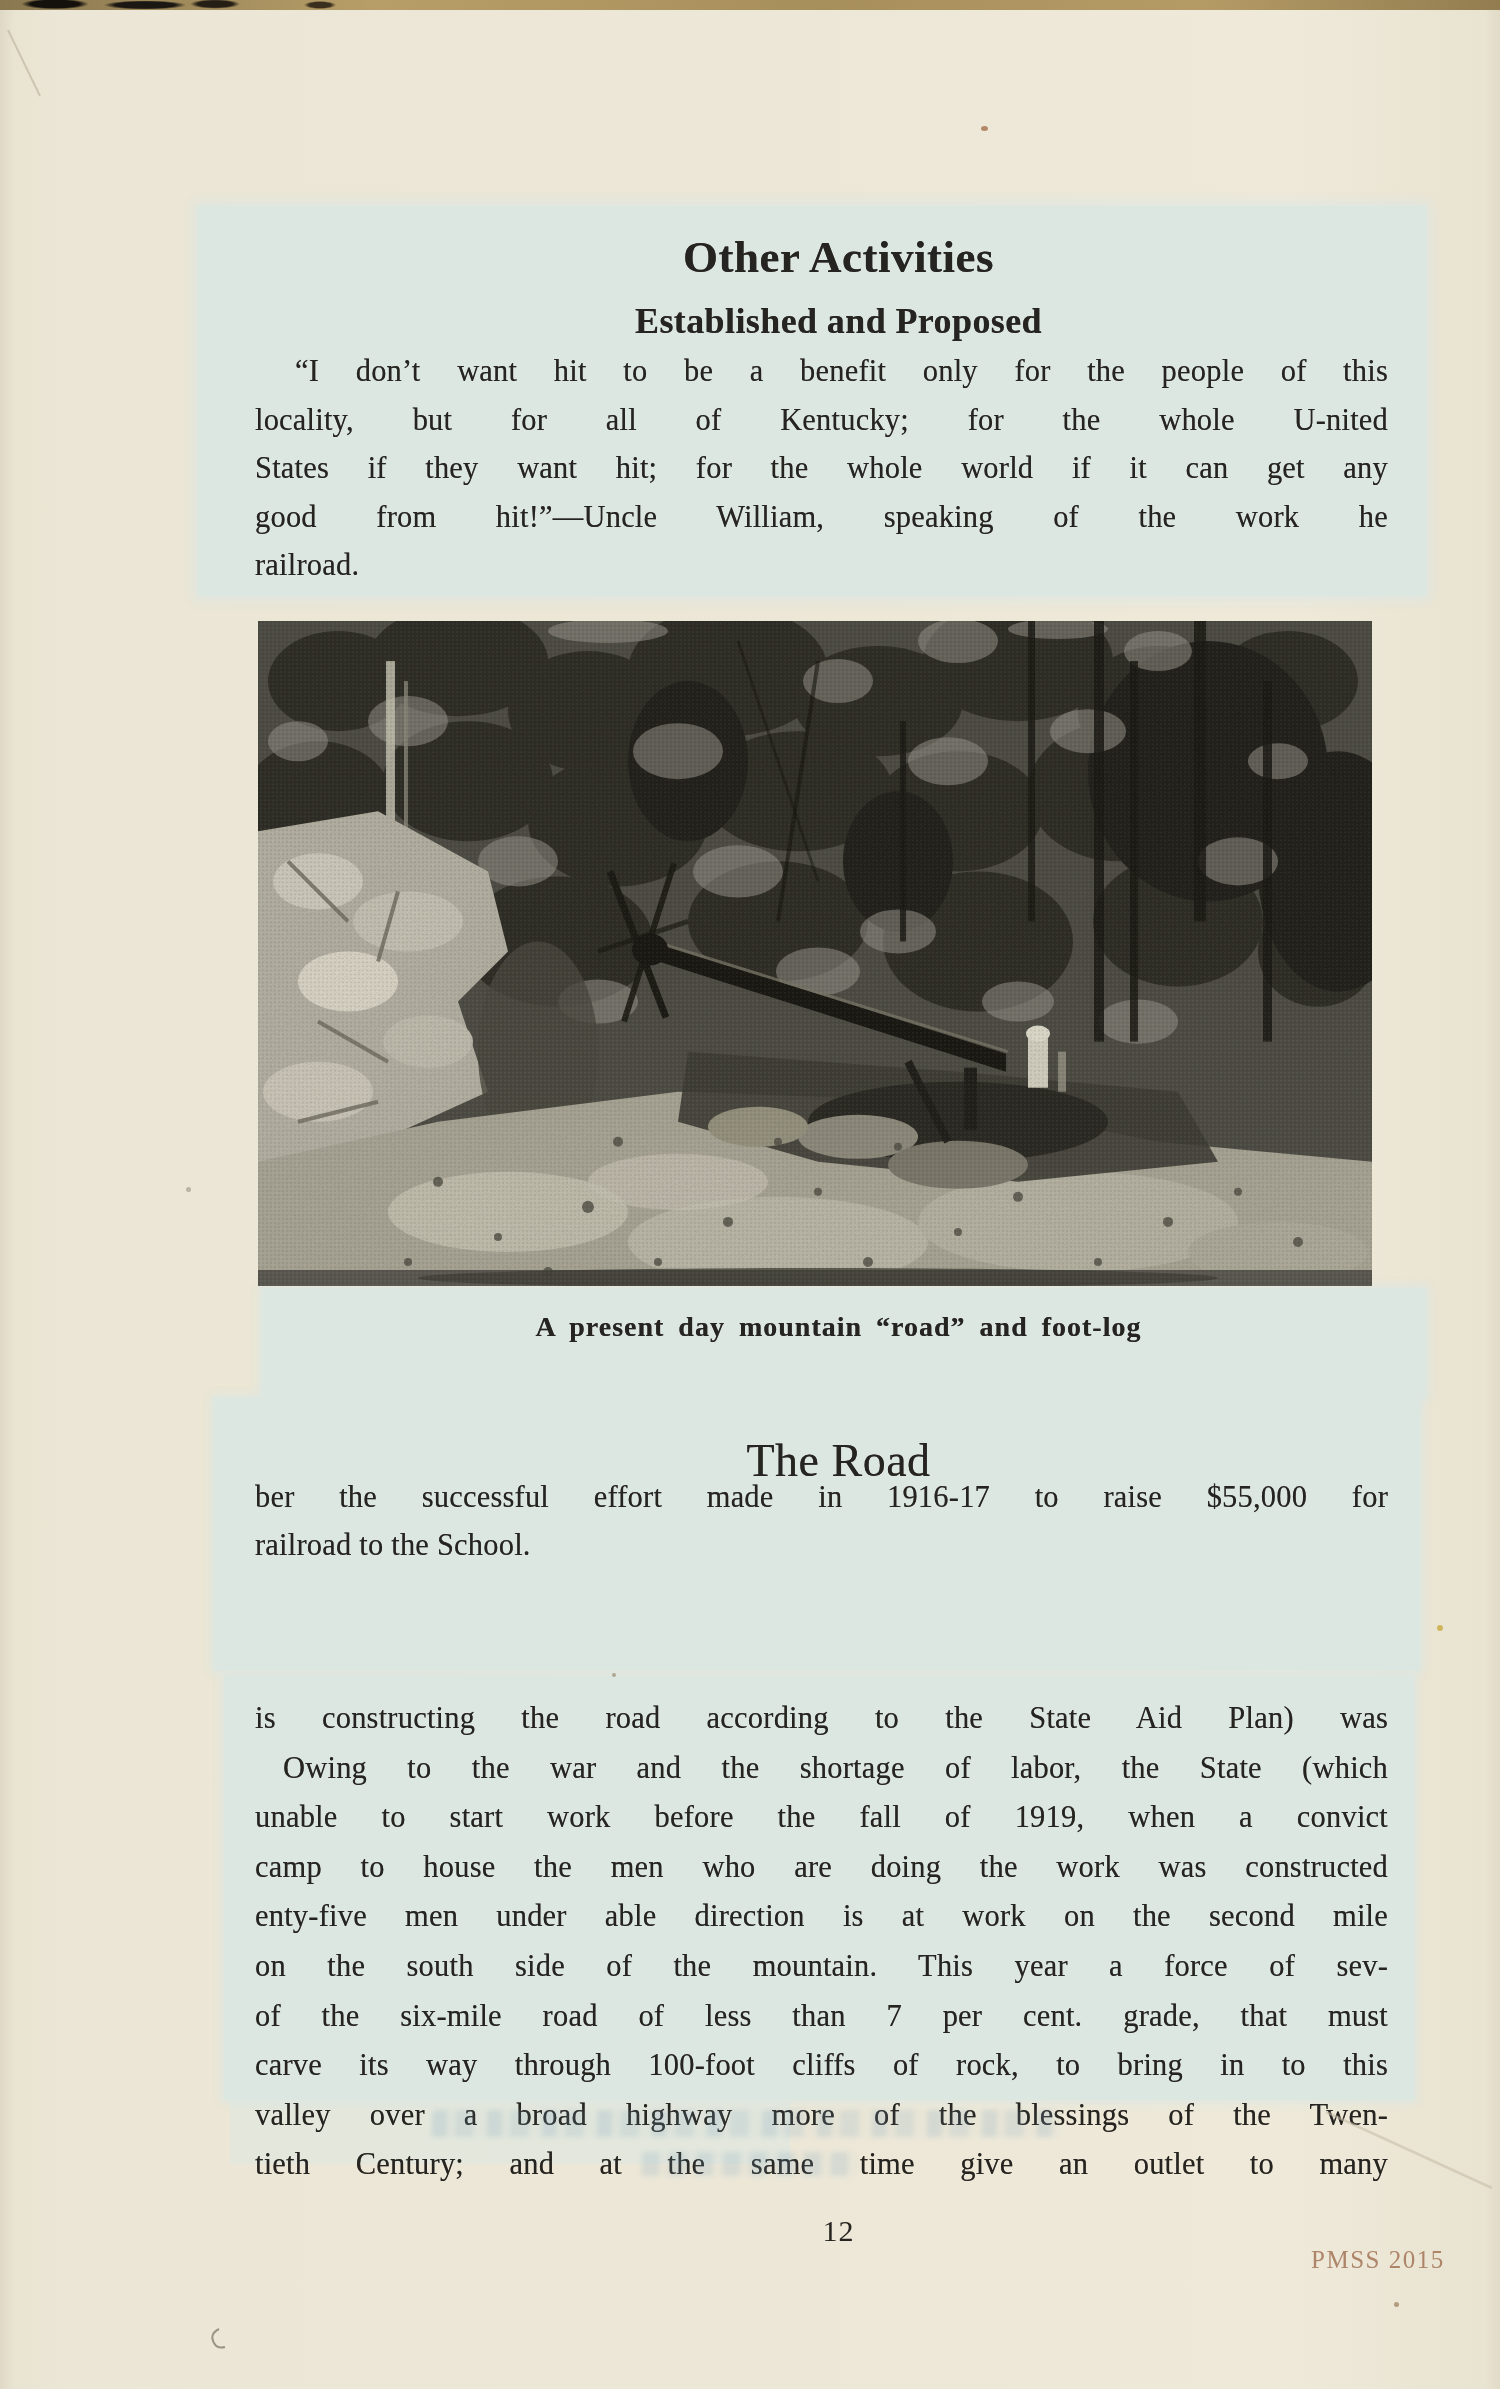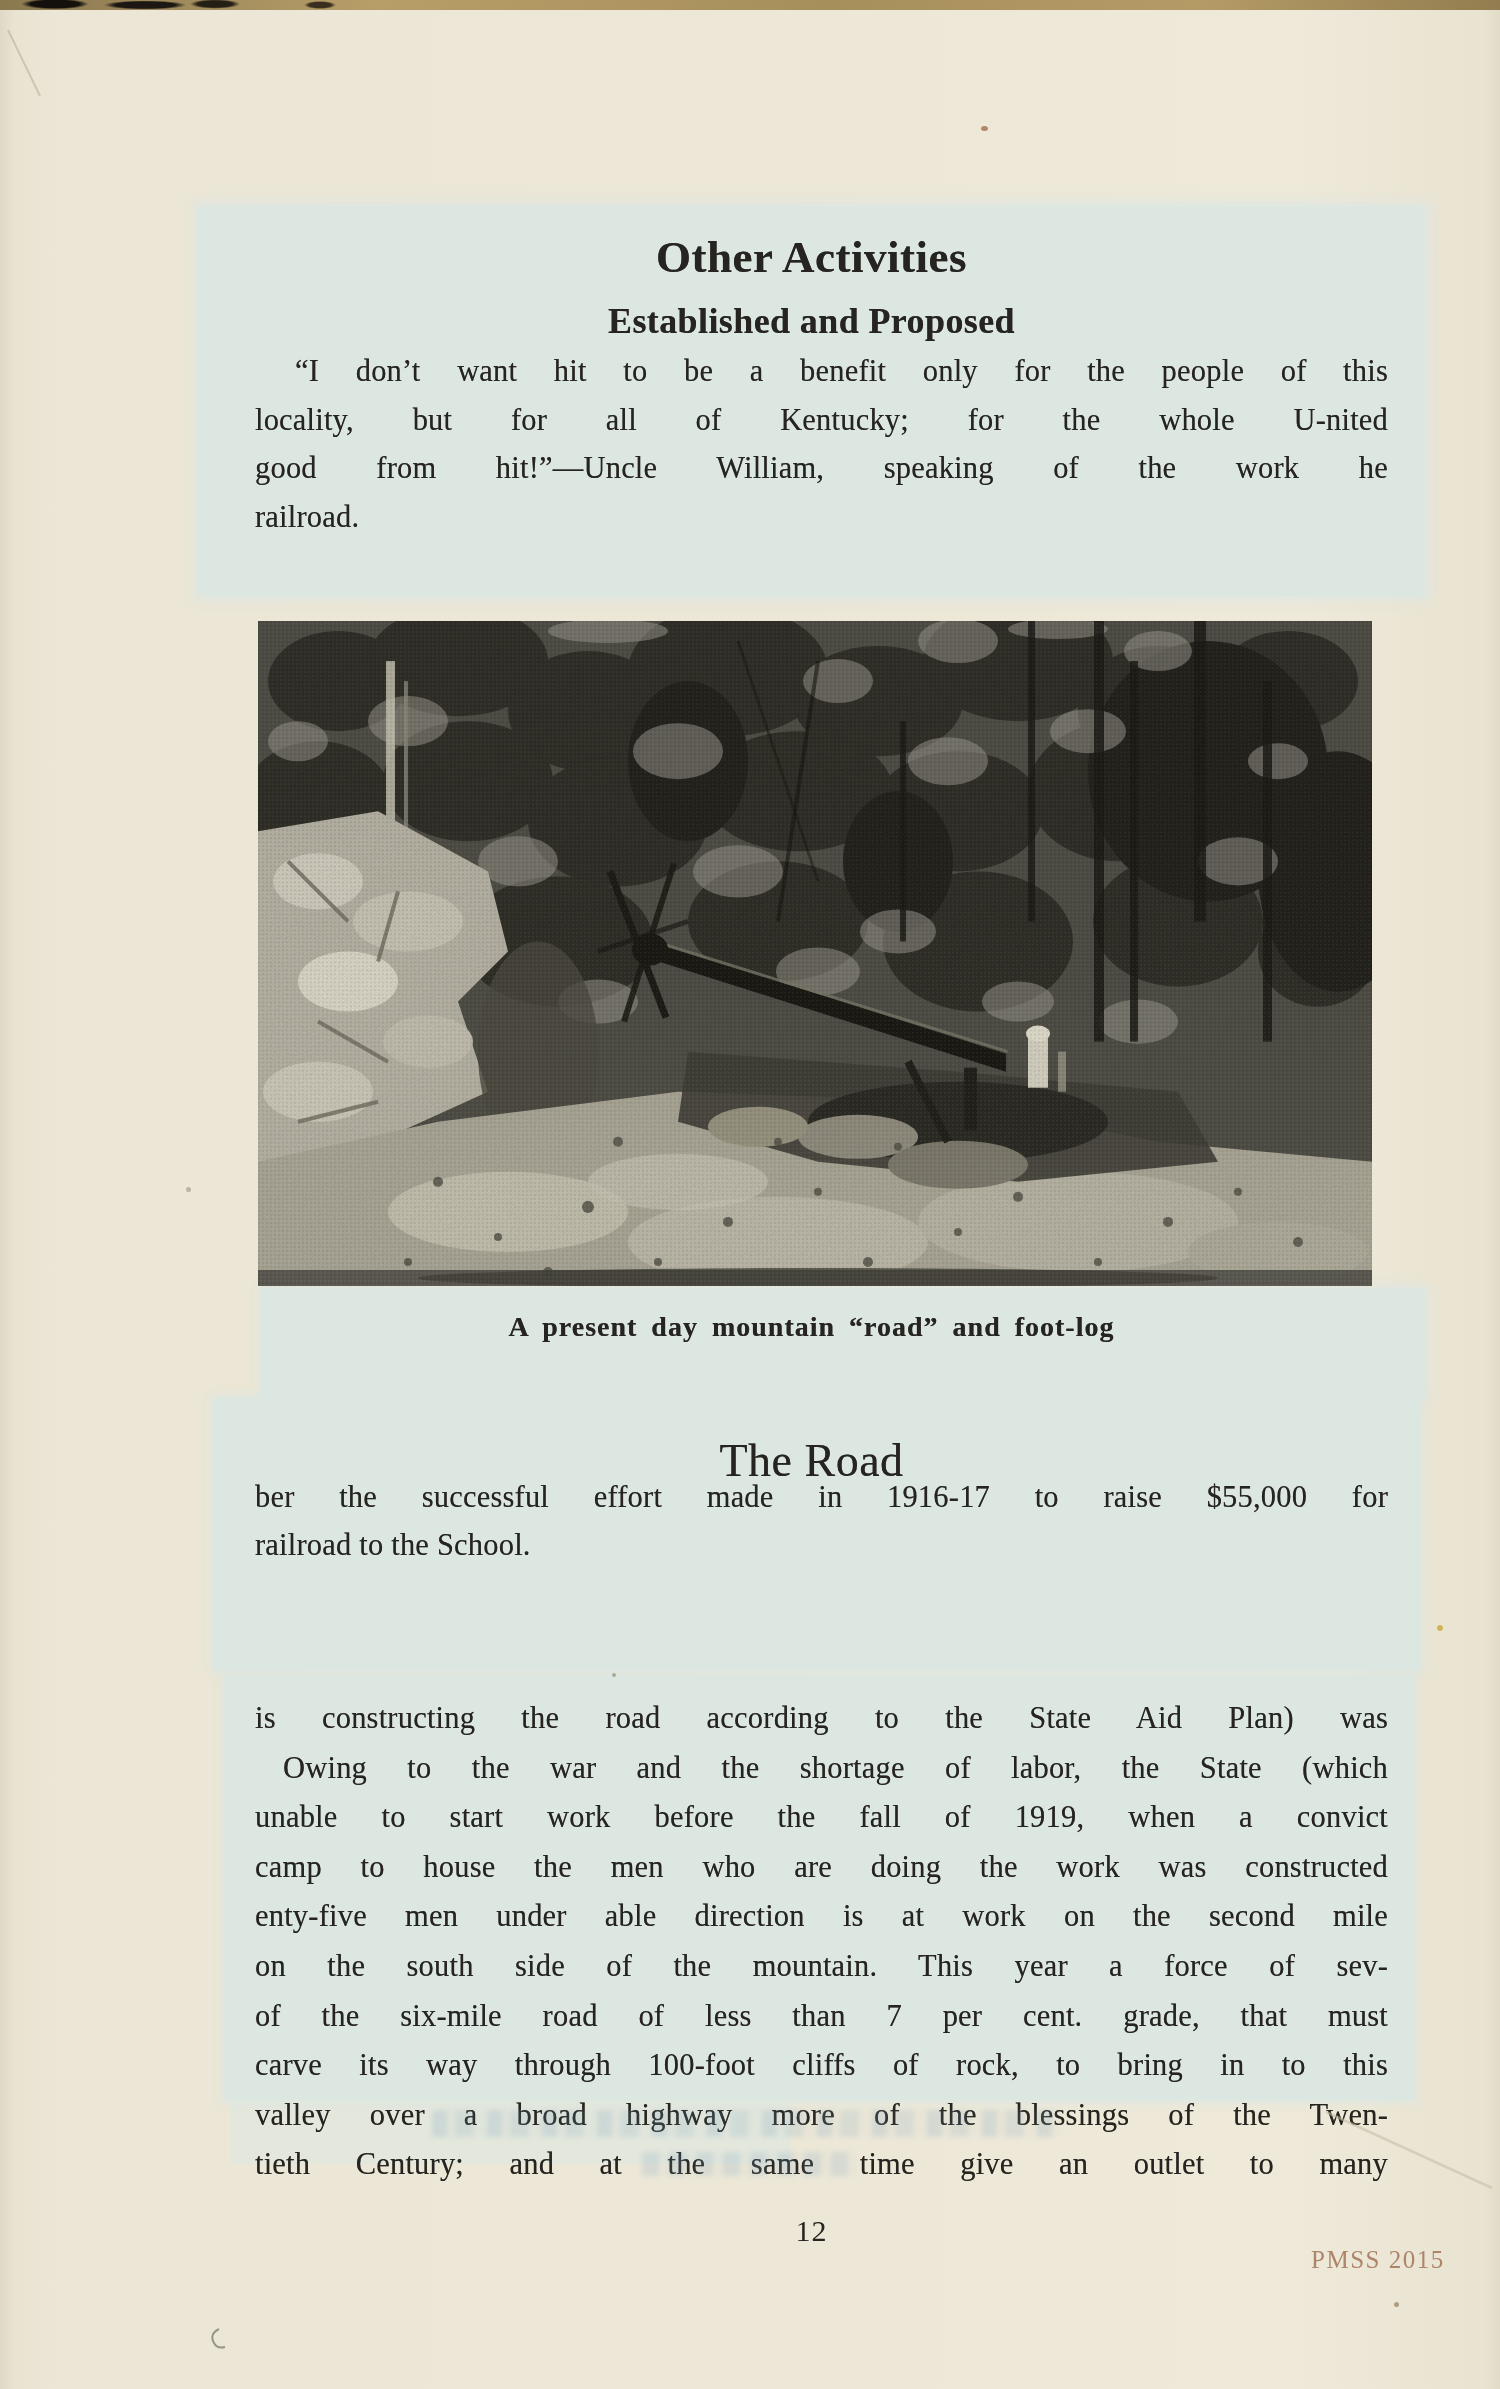--- a/index.html
+++ b/index.html
@@ -37,21 +37,21 @@
   .speck4{left:612px;top:1673px;width:4px;height:4px;background:#7a6a4a;opacity:.5;}
   .speck5{left:186px;top:1187px;width:5px;height:5px;background:#9a9283;opacity:.6;}
   .squiggle{position:absolute;left:203px;top:2326px;opacity:.75;}
   
   .ghost{position:absolute;filter:blur(2.5px);opacity:.55;transform:skewX(-2deg);border-radius:3px;}
   .ghost-1{left:432px;top:2110px;width:628px;height:27px;
     background:repeating-linear-gradient(90deg,rgba(122,163,190,.40) 0 15px,rgba(122,163,190,.07) 15px 23px,rgba(122,163,190,.32) 23px 42px,rgba(122,163,190,.05) 42px 55px);}
   .ghost-2{left:642px;top:2152px;width:215px;height:24px;
     background:repeating-linear-gradient(90deg,rgba(122,163,190,.36) 0 17px,rgba(122,163,190,.06) 17px 27px);}
   
-  .centered-block{position:absolute;left:245px;width:1133px;text-align:center;}
+  .centered-block{position:absolute;left:272px;width:1133px;text-align:center;}
   .h-main{top:201px;font-size:45px;font-weight:bold;letter-spacing:.5px;text-shadow:0 0 .6px rgba(38,33,26,.7);}
   .h-sub{top:270px;font-size:36px;font-weight:bold;letter-spacing:.4px;text-shadow:0 0 .5px rgba(38,33,26,.6);}
   .h-road{top:1396px;font-size:46px;font-weight:normal;letter-spacing:.5px;text-shadow:0 0 .6px rgba(38,33,26,.7);}
   .caption{top:1311px;font-size:28px;font-weight:bold;letter-spacing:1px;word-spacing:6px;text-shadow:0 0 .4px rgba(38,33,26,.6);}
   .pagenum{top:2214px;font-size:30px;letter-spacing:1px;}
   .para{position:absolute;left:255px;width:1133px;font-size:30.5px;}
   .quote-para{top:347px;}
   .road-para-1{top:1473px;}
   .road-para-2{top:1694px;}
   .quote-para .line{line-height:48.6px;}
@@ -87,20 +87,21 @@
   <div class="tint tint-c"></div>
   <div class="tint tint-d"></div>
   <div class="tint tint-e"></div>
 
   <h1 class="centered-block h-main">Other Activities</h1>
   <h2 class="centered-block h-sub">Established and Proposed</h2>
 
   <div class="para quote-para">
     <div class="line indent-lg">“I don’t want hit to be a benefit only for the people of this</div>
     <div class="line">locality, but for all of Kentucky; for the whole U-nited</div>
+    <div class="line">States if they want hit; for the whole world if it can get any</div>
     <div class="line">good from hit!”—Uncle William, speaking of the work he</div>
     <div class="line flush">railroad.</div>
   </div>
 
   <figure class="photo" style="margin:0">
     <svg viewBox="0 0 1114 664" preserveAspectRatio="none">
       <defs>
         <pattern id="ht" width="4" height="4" patternUnits="userSpaceOnUse">
           <circle cx="1" cy="1" r="0.85" fill="rgba(18,17,13,0.28)"></circle>
           <circle cx="3" cy="3" r="0.8" fill="rgba(238,235,222,0.16)"></circle>

